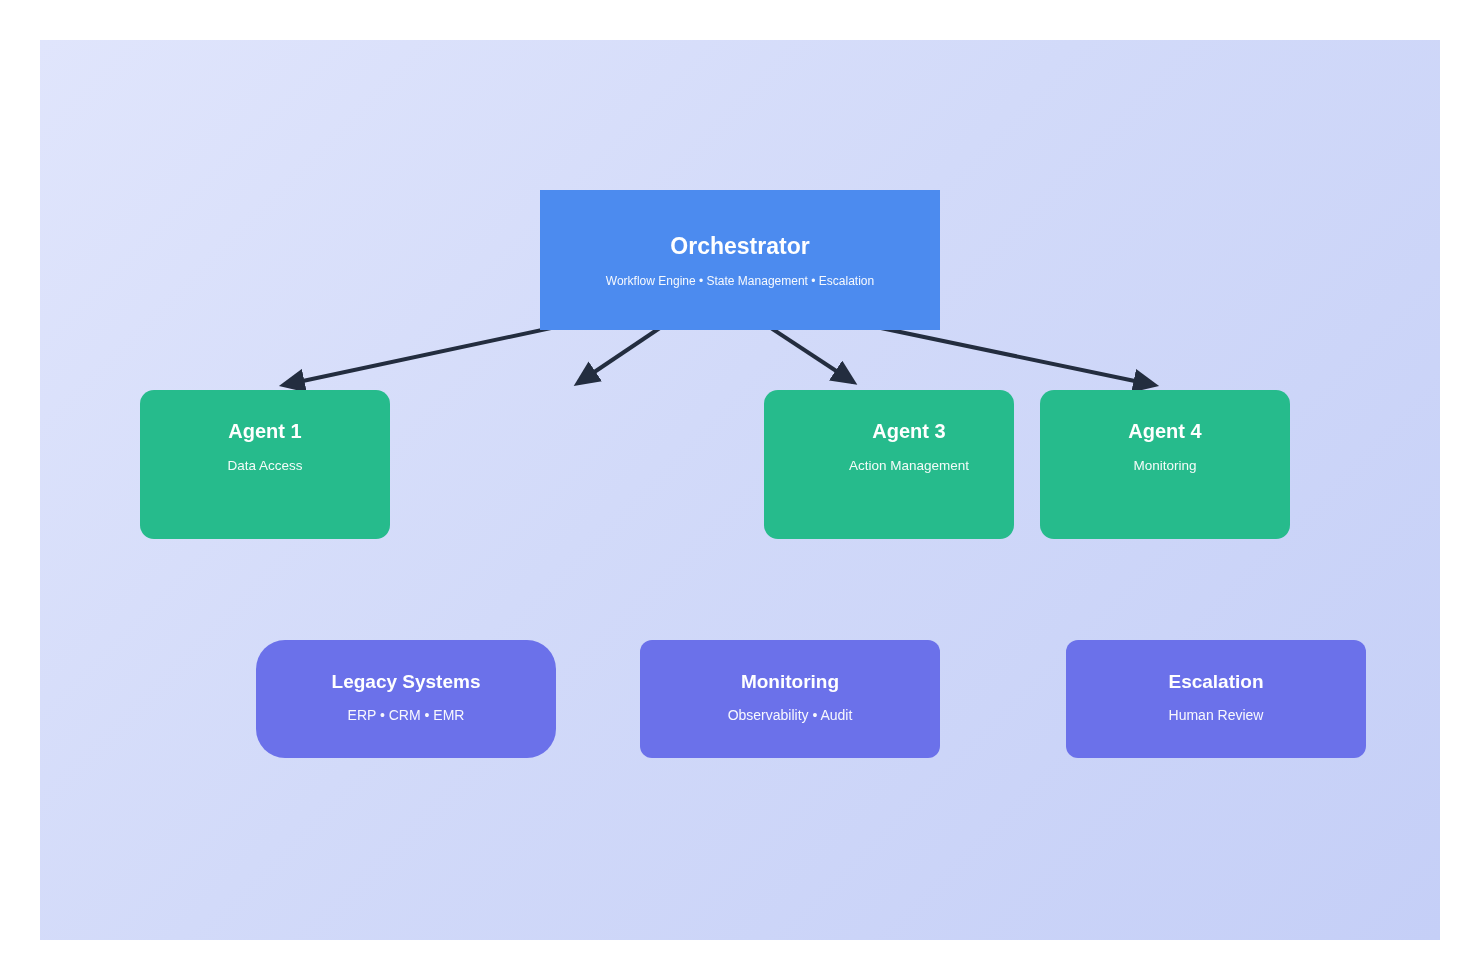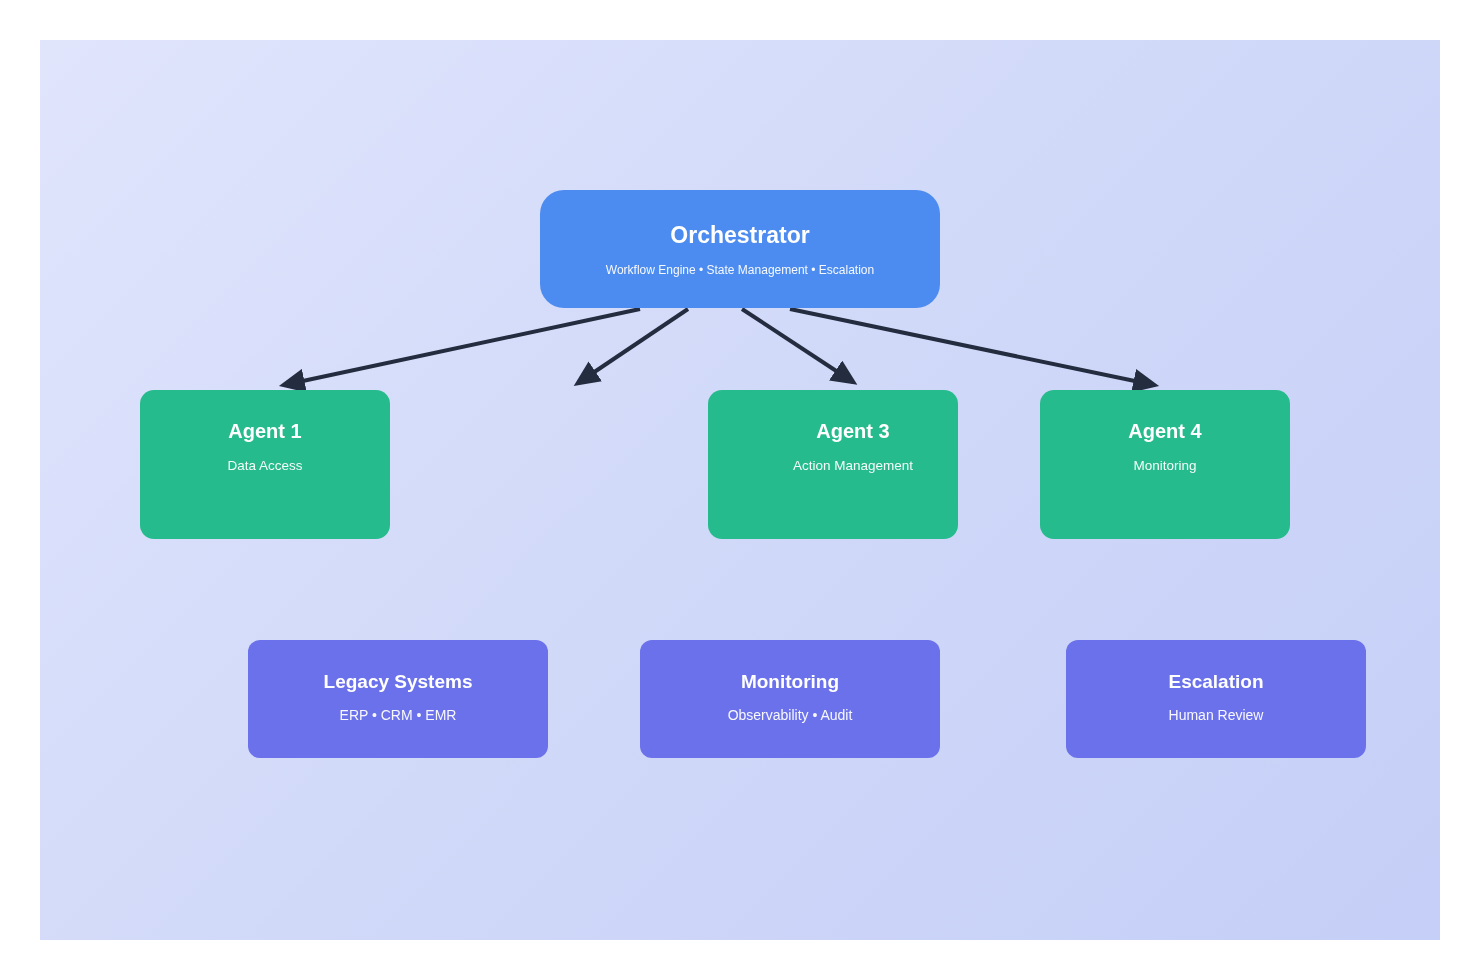--- a/index.html
+++ b/index.html
@@ -31,52 +31,52 @@
     text-align: center;
     display: flex;
     flex-direction: column;
     align-items: center;
   }
   .node .node-title { font-weight: 700; }
   .node .node-subtitle { opacity: 0.95; }
 
   .orchestrator {
     left: 500px; top: 150px;
-    width: 400px; height: 118px;
+    width: 400px; height: 140px;
     background: #4c8bef;
-    border-radius: 24px;
+    border-radius: 0;
     justify-content: center;
   }
   .orchestrator .node-title { font-size: 23px; margin-bottom: 14px; }
   .orchestrator .node-subtitle { font-size: 12px; }
 
   .agent {
     top: 350px;
     width: 250px; height: 149px;
     background: #26bb8c;
     border-radius: 14px;
     padding-top: 30px;
   }
   .agent .node-title { font-size: 20px; margin-bottom: 15px; }
   .agent .node-subtitle { font-size: 13.5px; }
   .agent-1 { left: 100px; }
   .agent-2 { left: 400px; }
-  .agent-3 { left: 668px; padding-left: 40px; }
+  .agent-3 { left: 724px; padding-left: 40px; }
   .agent-4 { left: 1000px; }
 
   .system {
     top: 600px;
     width: 300px; height: 118px;
     background: #6b71ea;
     border-radius: 12px;
     padding-top: 31px;
   }
   .system .node-title { font-size: 19px; margin-bottom: 14px; }
   .system .node-subtitle { font-size: 14px; }
-  .system-1 { left: 208px; }
+  .system-1 { left: 216px; border-radius: 29px; }
   .system-2 { left: 600px; }
   .system-3 { left: 1026px; }
 
   .arrows {
     position: absolute;
     left: 0; top: 0;
     width: 1400px; height: 900px;
     pointer-events: none;
   }
 </style>

